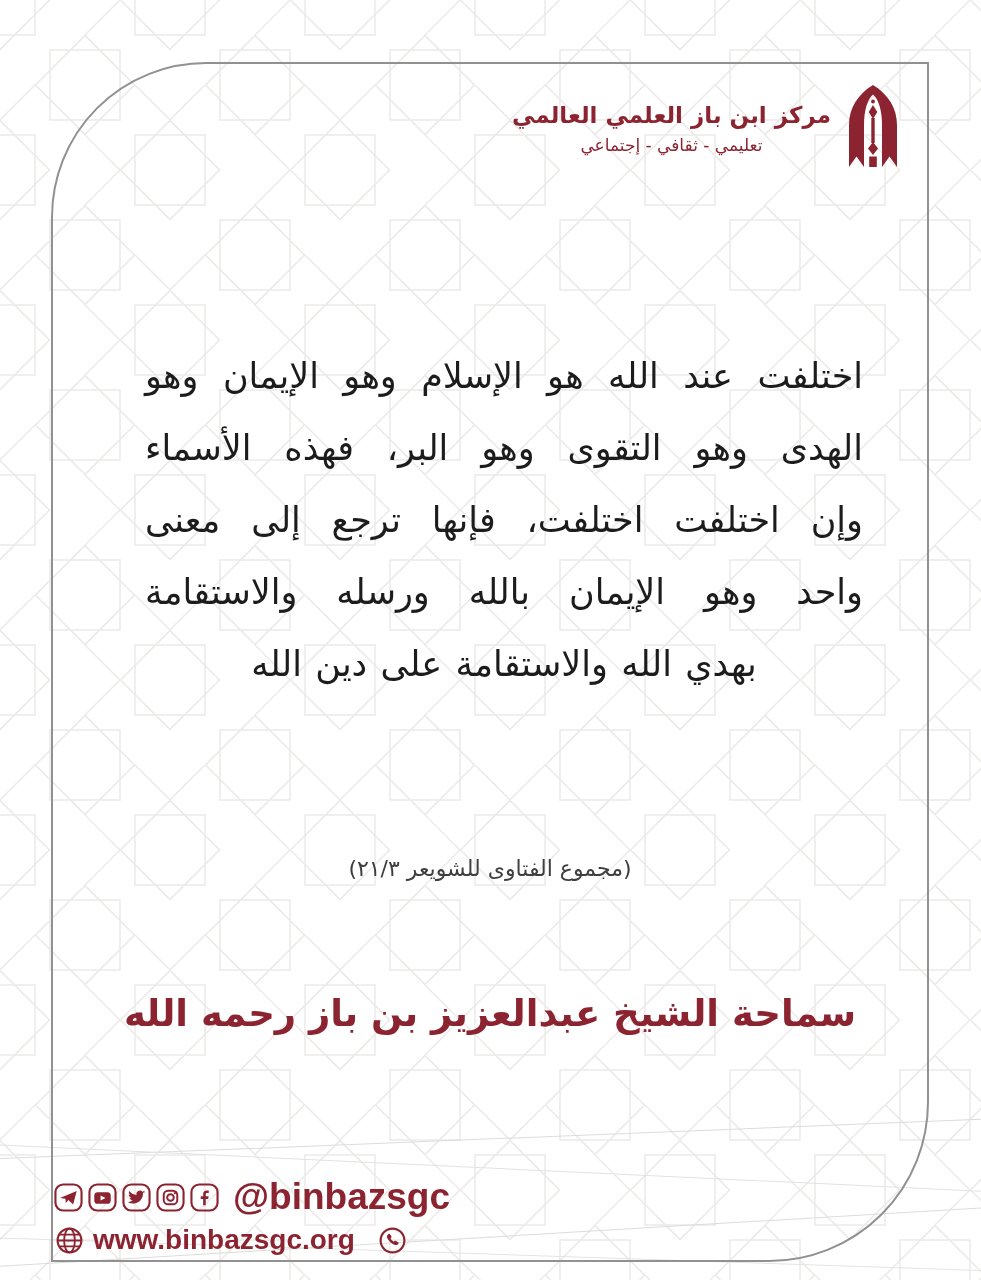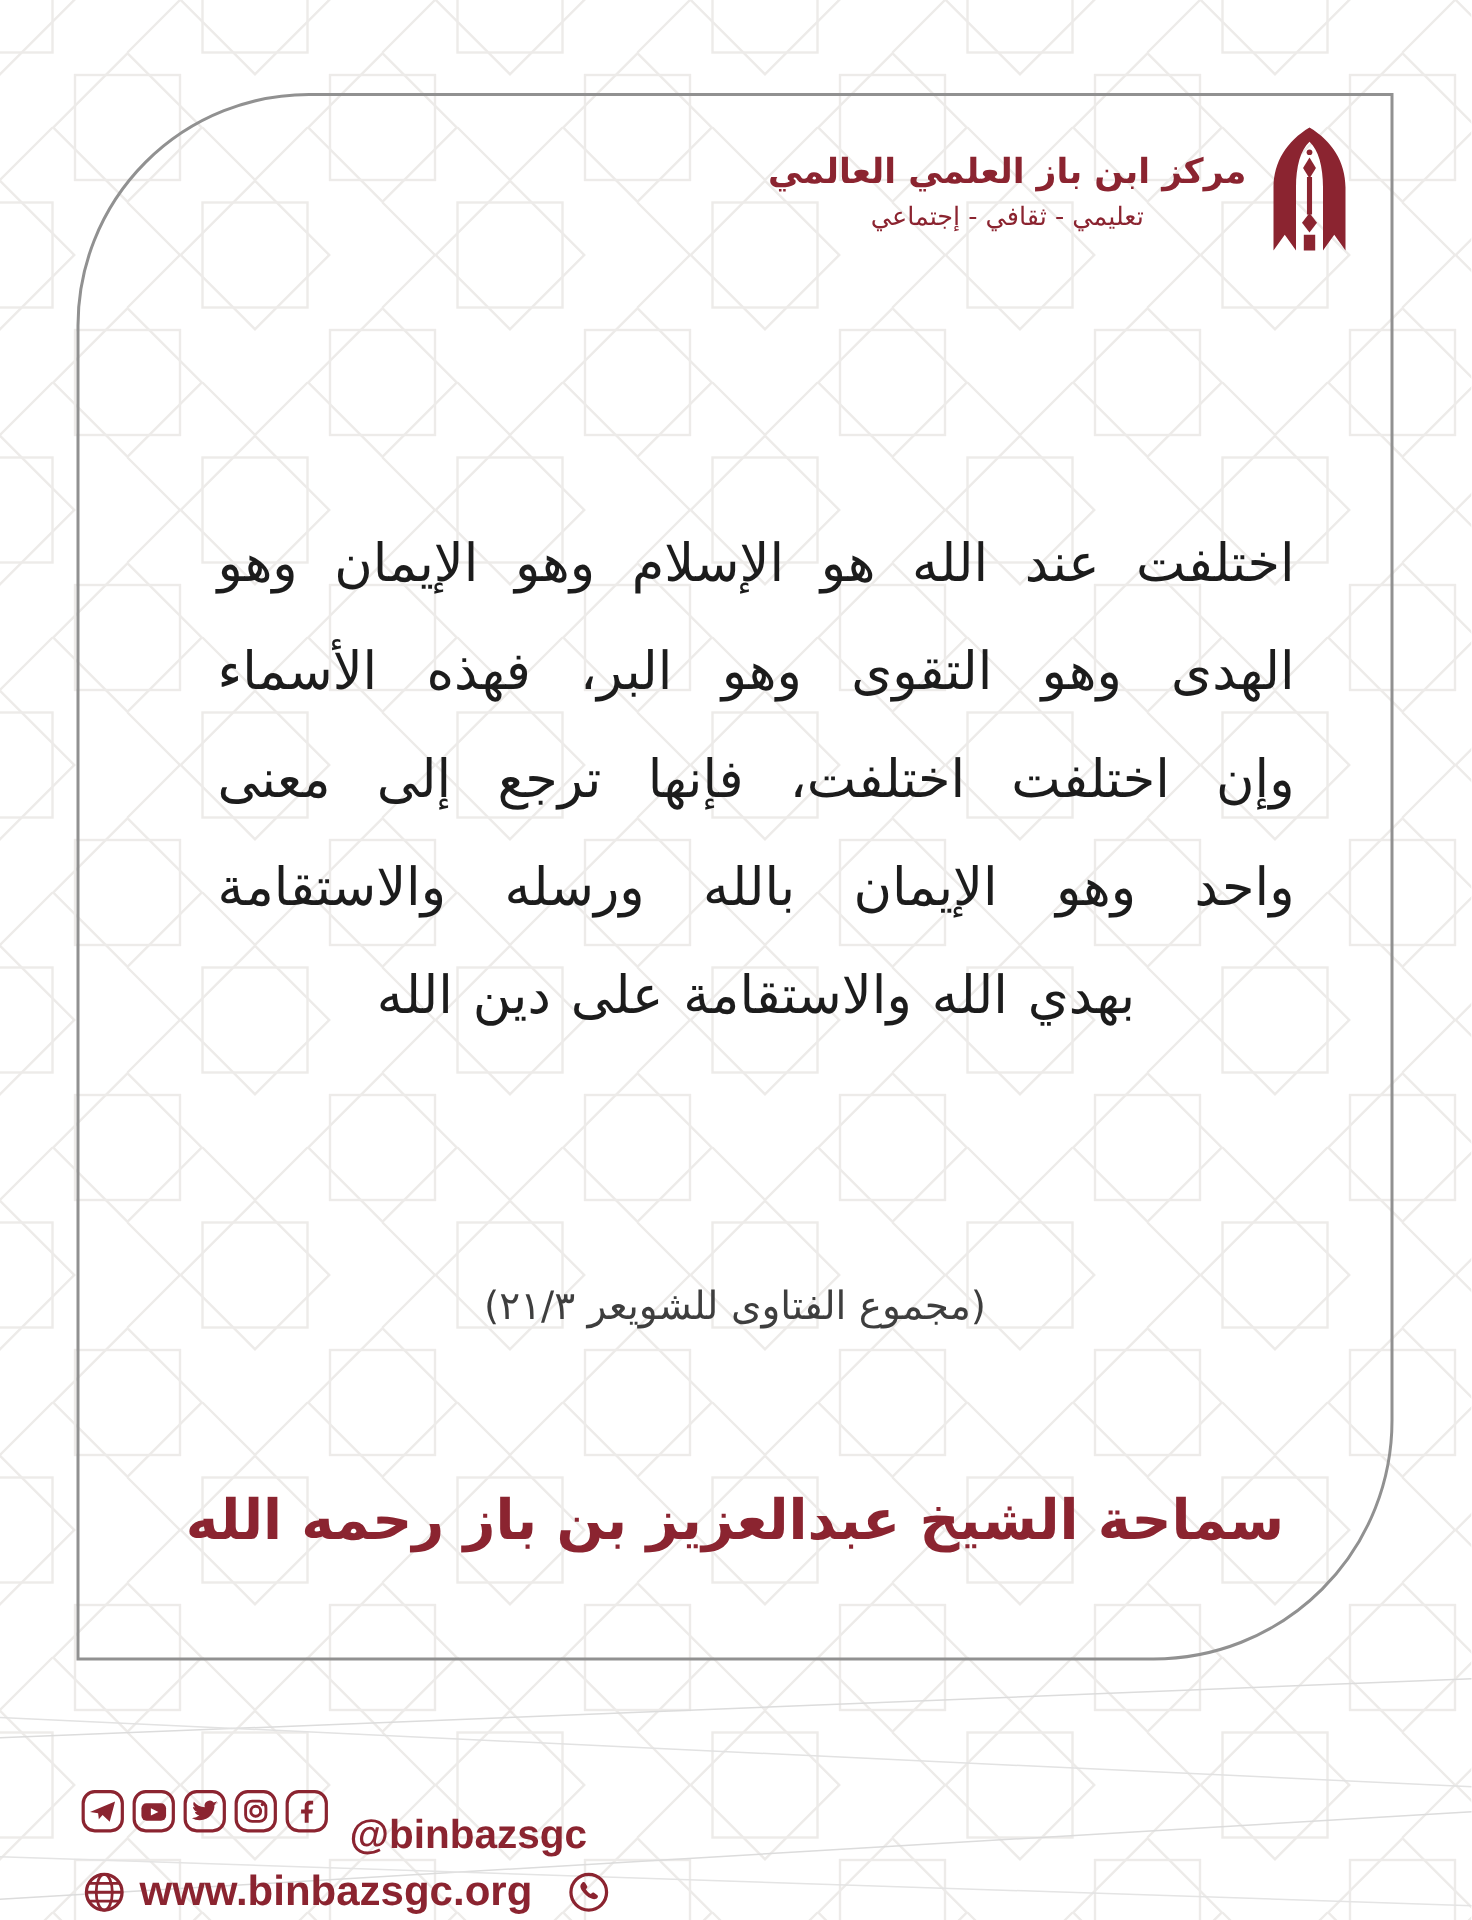--- a/index.html
+++ b/index.html
@@ -12,21 +12,21 @@
   .bg-pattern { position:absolute; inset:0; z-index:0; }
   
   .dline { position:absolute; height:1px; background:#dcdcdc; width:1120px; left:-60px; z-index:1; }
   .d1 { top:1138px; transform:rotate(-2.3deg); }
   .d2 { top:1168px; transform:rotate(2.7deg); background:#e2e2e2; }
   .d3 { top:1236px; transform:rotate(-3.4deg); }
   .d4 { top:1254px; transform:rotate(1.9deg); background:#e4e4e4; }
 
   
   .card {
-    position:absolute; left:51px; top:62px; width:878px; height:1045px;
+    position:absolute; left:51px; top:62px; width:878px; height:1200px;
     border:2.5px solid #919191;
     border-radius:155px 0 160px 0;
     z-index:2;
   }
 
   
   .logo-block { position:absolute; top:20px; right:24px; display:flex; align-items:center; gap:12px; }
   .logo-text { display:flex; flex-direction:column; align-items:center; }
   .logo-name { color:#8B2430; font-size:23px; font-weight:bold; white-space:nowrap; direction:rtl; }
   .logo-tagline { color:#8B2430; font-size:17px; margin-top:7px; letter-spacing:.4px; direction:rtl; }
@@ -35,39 +35,39 @@
   
   .quote-block { position:absolute; top:276px; right:64px; left:92px; direction:rtl; }
   .qline {
     display:flex; justify-content:space-between; align-items:center;
     height:72px; font-size:35px; color:#1c1c1c; direction:rtl;
   }
   .qline.center { justify-content:center; gap:.38em; }
 
   .citation {
     position:absolute; top:792px; left:0; right:0; text-align:center;
-    direction:rtl; font-size:26px; color:#3e3e3e;
+    direction:rtl; font-size:22px; color:#3e3e3e;
   }
 
   .signature {
     position:absolute; top:928px; left:0; right:0; text-align:center;
     direction:rtl; color:#8B2430; font-size:37px; font-weight:bold;
   }
 
   
   .footer { position:absolute; left:54px; top:1176px; z-index:3; color:#8B2430; }
   .frow { display:flex; align-items:center; }
   .frow1 { gap:5px; }
   .frow2 { gap:8px; margin-top:6px;text-align:center; }
   .icon-box { width:29px; height:29px; display:block; }
   .big-icon { width:31px; height:31px; display:block; }
   .handle, .url, .phone {
     font-family:"Liberation Sans", sans-serif; font-weight:bold; color:#8B2430;
   }
-  .handle { font-size:27px; margin-left:9px;margin-top:32px; }
+  .handle { font-size:37px; margin-left:9px; }
   .url { font-size:28px; }
   .phone { font-size:29px; letter-spacing:.5px; }
   .phone-group { display:flex; align-items:center; gap:4px; margin-left:14px; }
   svg .mr-stroke { stroke:#8B2430; fill:none; }
   svg .mr-fill { fill:#8B2430; }
 </style>
 </head>
 <body>
 
 <svg class="bg-pattern" width="981" height="1280" xmlns="http://www.w3.org/2000/svg">

